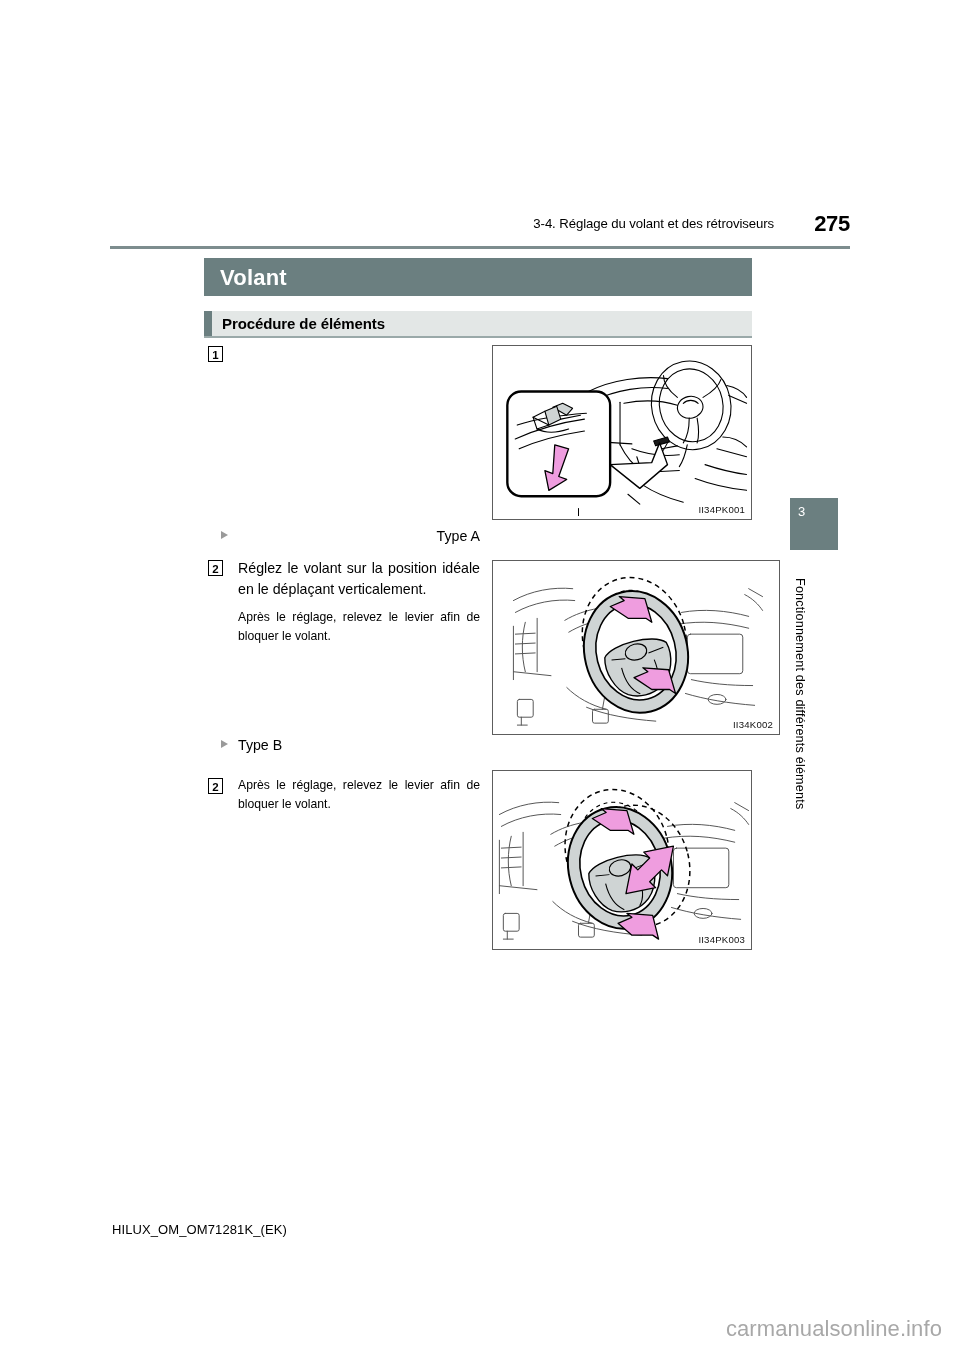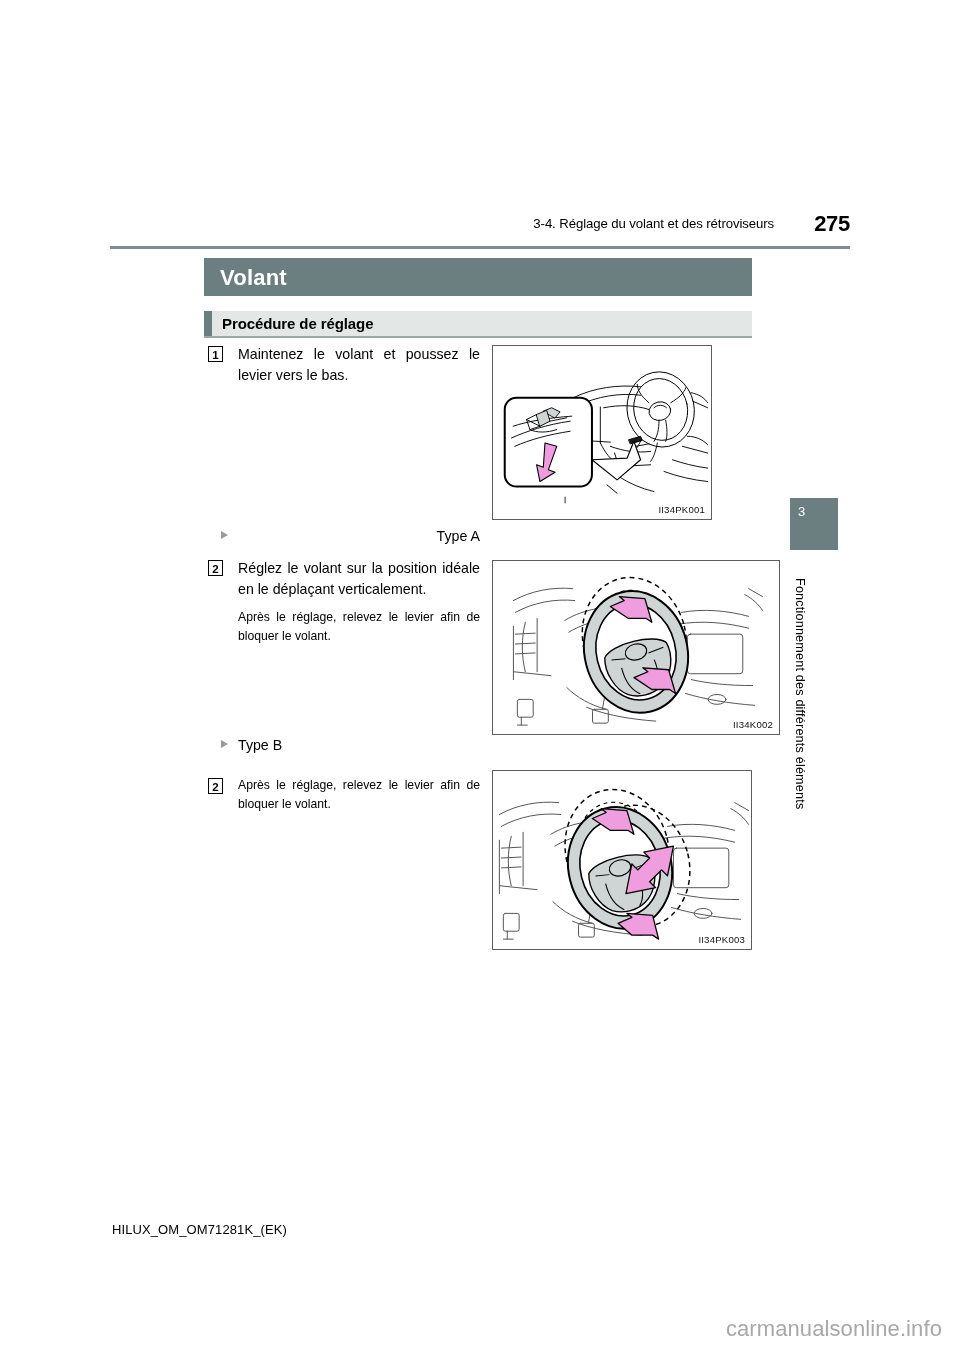--- a/index.html
+++ b/index.html
@@ -226,28 +226,27 @@
   <div class="header-pageno">275</div>
 </div>
 <div class="header-rule"></div>
 
 <div class="title-bar">
   <div class="title-bar-text">Volant</div>
 </div>
 
 <div class="sub-bar">
   <div class="sub-bar-tab"></div>
-  <div class="sub-bar-text">Procédure de réglage</div>
+  <div class="sub-bar-text">Procédure de éléments</div>
 </div>
 <div class="sub-bar-underline"></div>
 
 <div class="text-col" style="top:344px;">
   <div class="step">
     <div class="step-num">1</div>
-    <div class="step-body">Maintenez le volant et poussez le levier vers le bas.</div>
   </div>
 </div>
 
 <div class="text-col" style="top:526px;text-align:right;">
   <div class="type-head">
     <span class="type-arrow"></span>
     <span>Type A</span>
   </div>
 </div>
 
@@ -266,21 +265,21 @@
   </div>
 </div>
 
 <div class="text-col" style="top:767px;">
   <div class="step">
     <div class="step-num">2</div>
     <div class="sub-note">Après le réglage, relevez le levier afin de bloquer le volant.</div>
   </div>
 </div>
 
-<div class="fig" style="left:492px; top:345px; width:220px; height:175px;">
+<div class="fig" style="left:492px; top:345px; width:260px; height:175px;">
   <svg viewBox="0 0 260 175" xmlns="http://www.w3.org/2000/svg">
     <g fill="none" stroke="#000" stroke-width="1.1" stroke-linecap="round" stroke-linejoin="round">
 
       <path d="M96 46 C120 34 150 30 176 33"></path>
       <path d="M100 56 C124 44 152 40 176 43"></path>
       <path d="M92 60 C88 70 88 84 92 96"></path>
       <path d="M104 62 C100 72 100 86 104 98"></path>
       <path d="M118 58 L118 100"></path>
       <path d="M128 57 L128 100"></path>
       <path d="M92 96 L140 99"></path>

